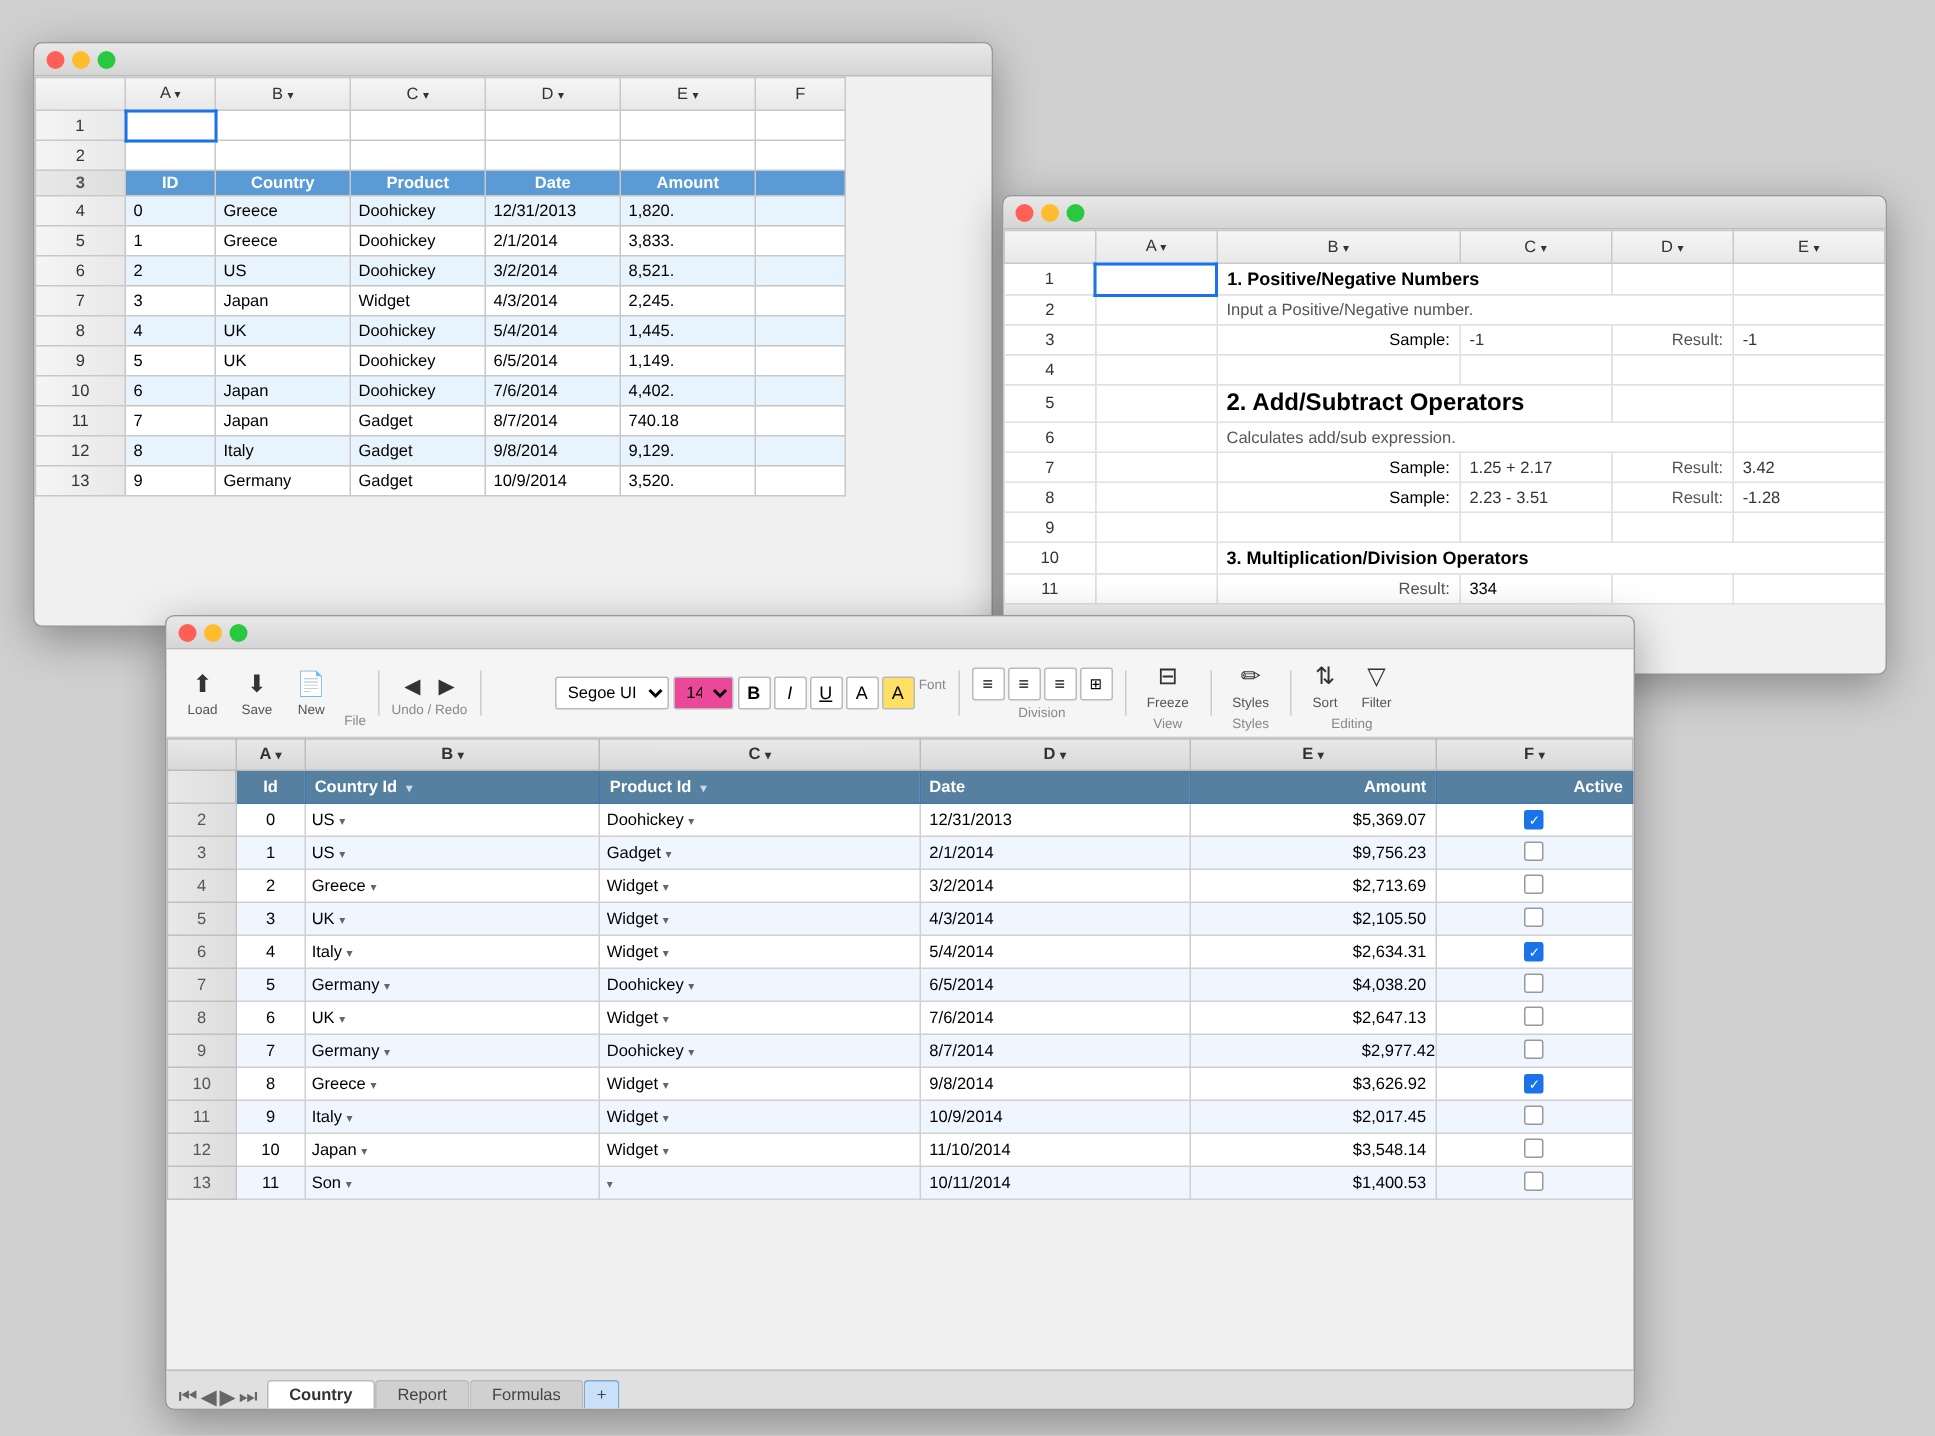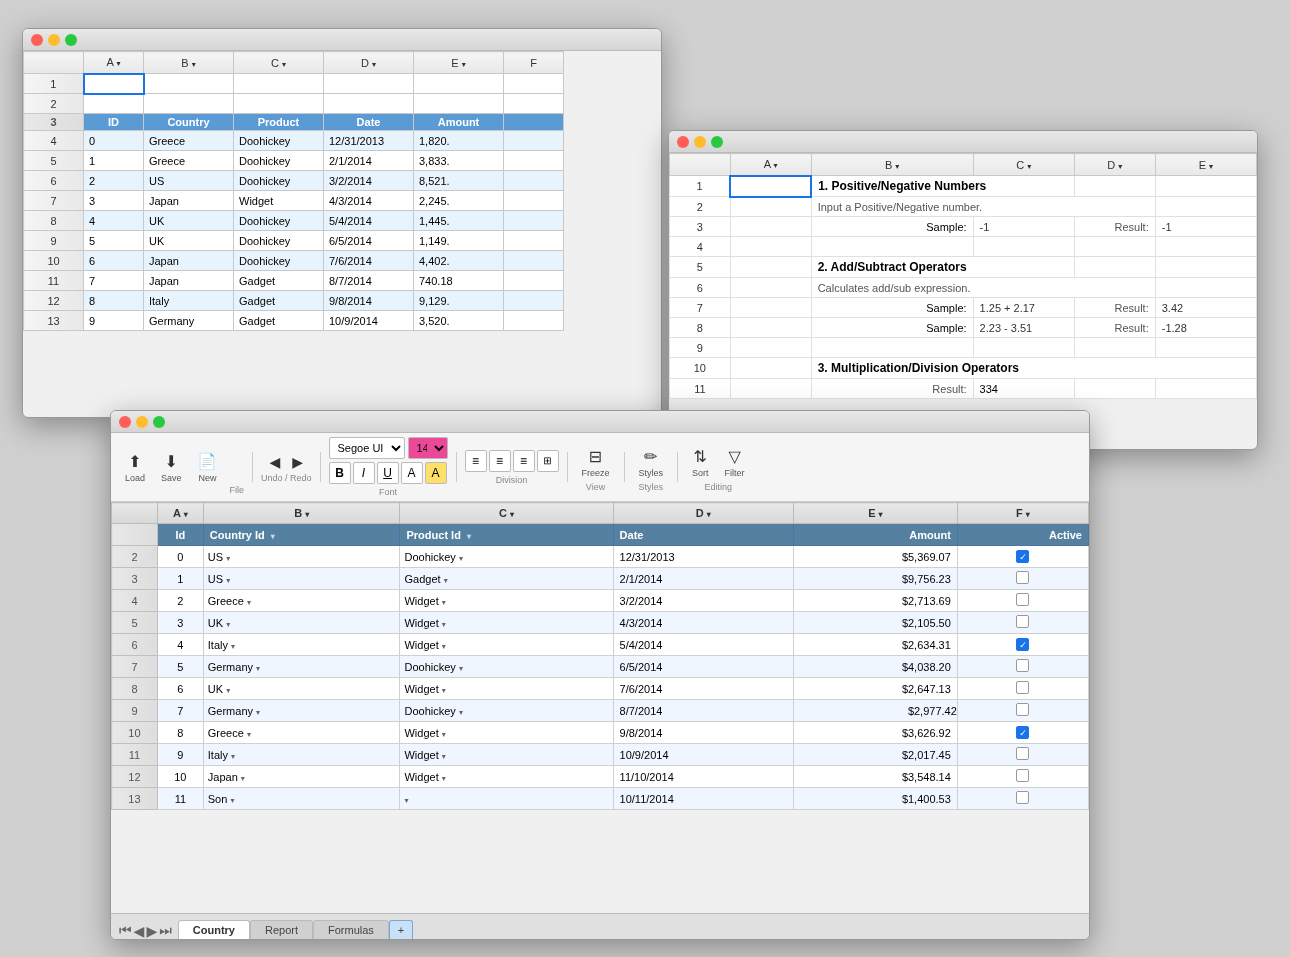--- a/index.html
+++ b/index.html
@@ -530,21 +530,21 @@
           <td class="row-header">4</td>
           <td class="data-cell"></td>
           <td class="data-cell"></td>
           <td class="data-cell"></td>
           <td class="data-cell"></td>
           <td class="data-cell"></td>
         </tr>
         <tr>
           <td class="row-header">5</td>
           <td class="data-cell"></td>
-          <td class="data-cell section-title" colspan="2" style="font-weight:bold;font-size:12px;margin-left:22px;">2. Add/Subtract Operators</td>
+          <td class="data-cell section-title" colspan="2" style="font-weight:bold;font-size:16px;margin-left:22px;">2. Add/Subtract Operators</td>
           <td class="data-cell"></td>
           <td class="data-cell"></td>
         </tr>
         <tr>
           <td class="row-header">6</td>
           <td class="data-cell"></td>
           <td class="data-cell desc" colspan="3" style="color:#555;">Calculates add/sub expression.</td>
           <td class="data-cell"></td>
         </tr>
         <tr>
@@ -620,21 +620,21 @@
       <div style="display:flex;flex-direction:column;align-items:center;">
         <div style="display:flex;gap:2px;">
           <button class="tool-btn" style="font-size:14px;padding:2px 4px;">◀</button>
           <button class="tool-btn" style="font-size:14px;padding:2px 4px;">▶</button>
         </div>
         <span style="font-size:9px;color:#888;text-align:right;">Undo / Redo</span>
       </div>
 
       <div class="toolbar-separator"></div>
 
-      <div style="display:flex;flex-direction:column;gap:3px;">
+      <div style="display:flex;flex-direction:row;gap:3px;margin-left:41px;">
         <div style="display:flex;gap:3px;align-items:center;">
           <select class="font-select">
             <option>Segoe UI</option>
           </select>
           <select class="font-size-select">
             <option>14</option>
           </select>
         </div>
         <div style="display:flex;gap:2px;align-items:center;">
           <div class="format-btn" style="font-weight:bold;">B</div>

